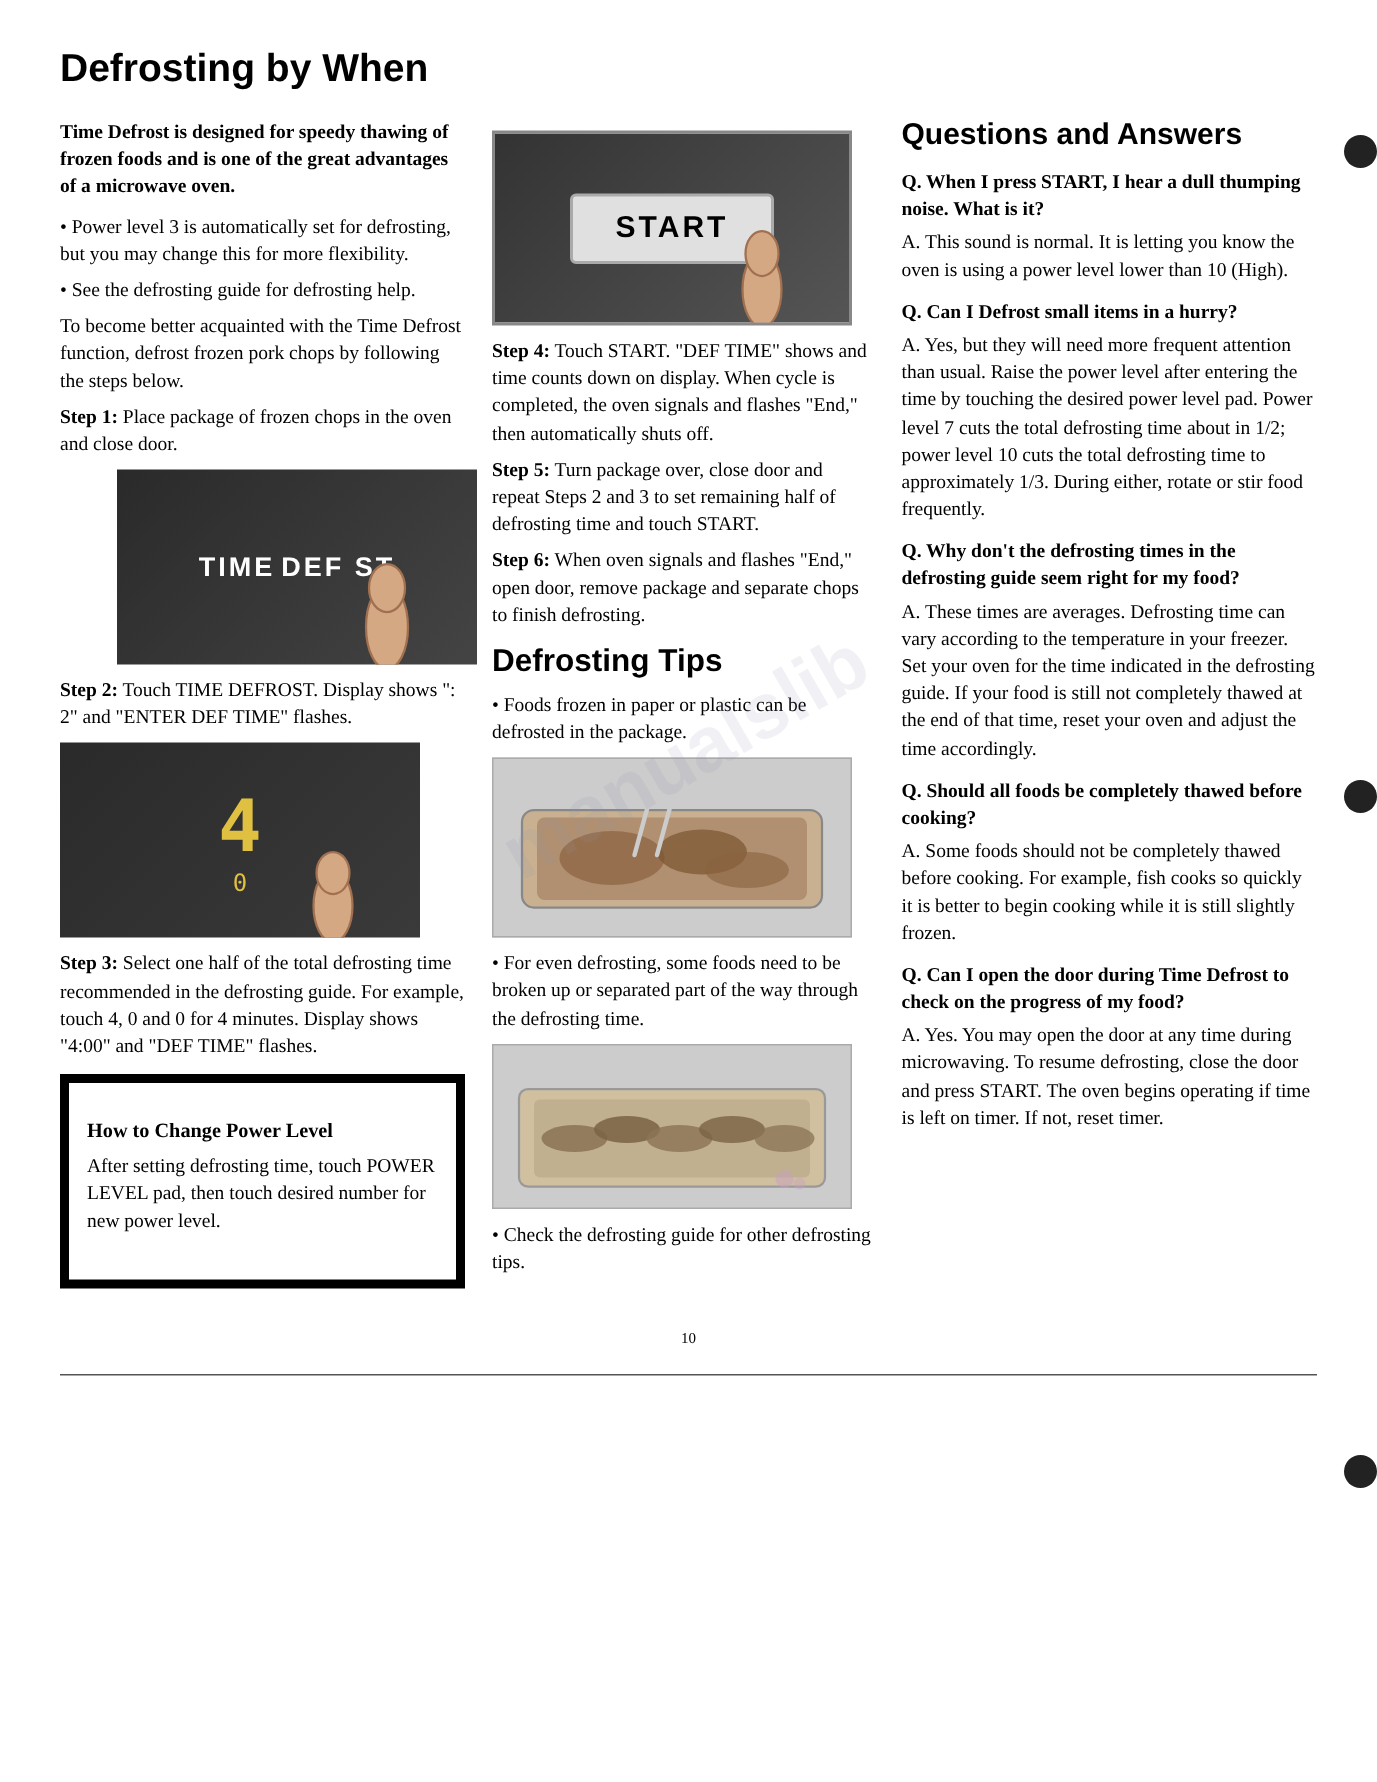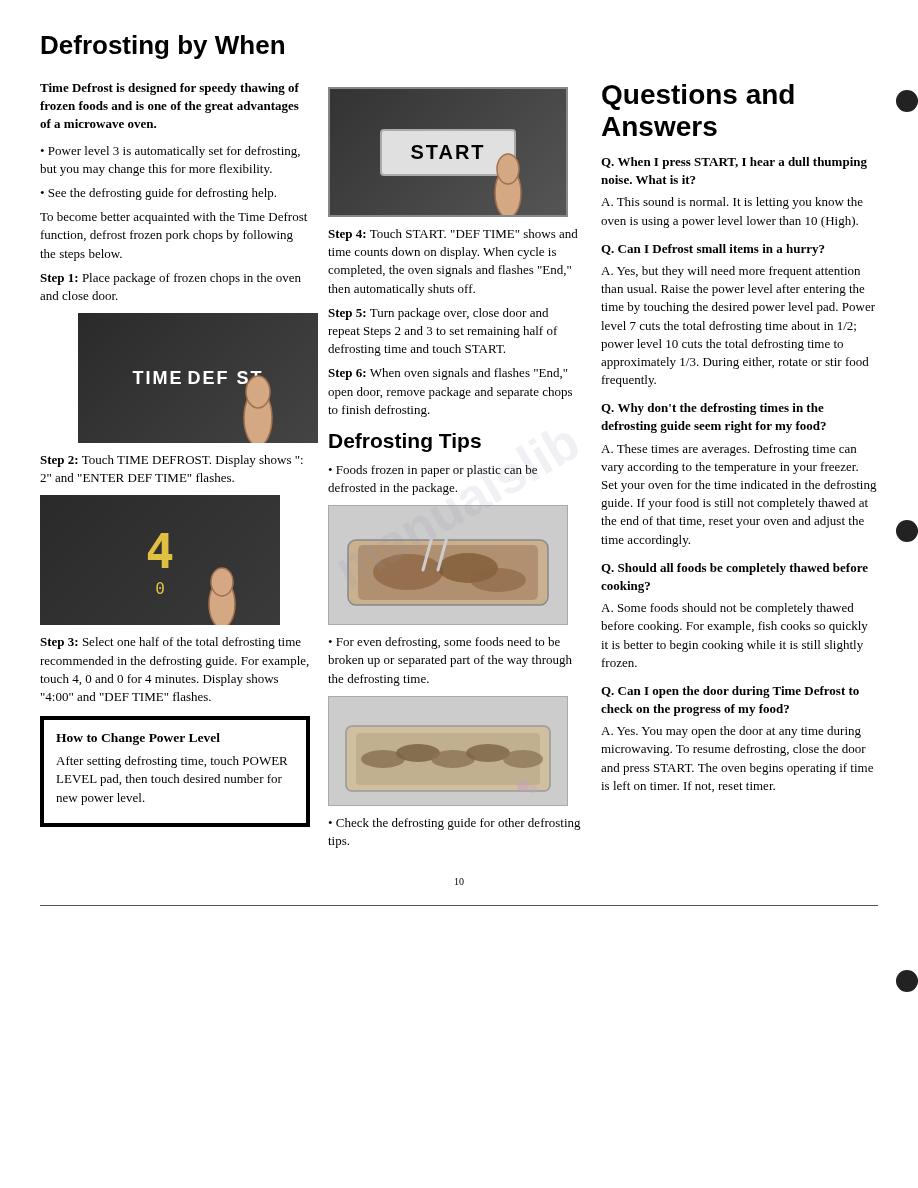--- a/index.html
+++ b/index.html
@@ -112,22 +112,22 @@
       color: #e0c040;
       font-family: monospace;
     }
     .display-small {
       font-size: 16px;
       color: #e0c040;
       font-family: monospace;
     }
     
     .power-box {
-      border: 4px solid #000000;
-      padding: 10px 12px;
+      border: 6px solid #000000;
+      padding: 24px 12px;
       margin-top: 10px;
       margin-bottom: 8px;
     }
     .power-box-title {
       font-weight: bold;
       font-size: 13.5px;
       margin-bottom: 6px;
     }
     .section-header {
       font-size: 21px;
@@ -153,21 +153,21 @@
       background: #ccc;
       margin: 8px 0;
       display: flex;
       align-items: center;
       justify-content: center;
       border: 1px solid #aaa;
       overflow: hidden;
     }
     
     .qa-title {
-      font-size: 28px;
+      font-size: 20px;
       font-weight: bold;
       font-family: Arial, sans-serif;
       margin-bottom: 10px;
     }
     .qa-q {
       font-weight: bold;
       font-size: 13px;
       margin-bottom: 4px;
       line-height: 1.4;
     }

